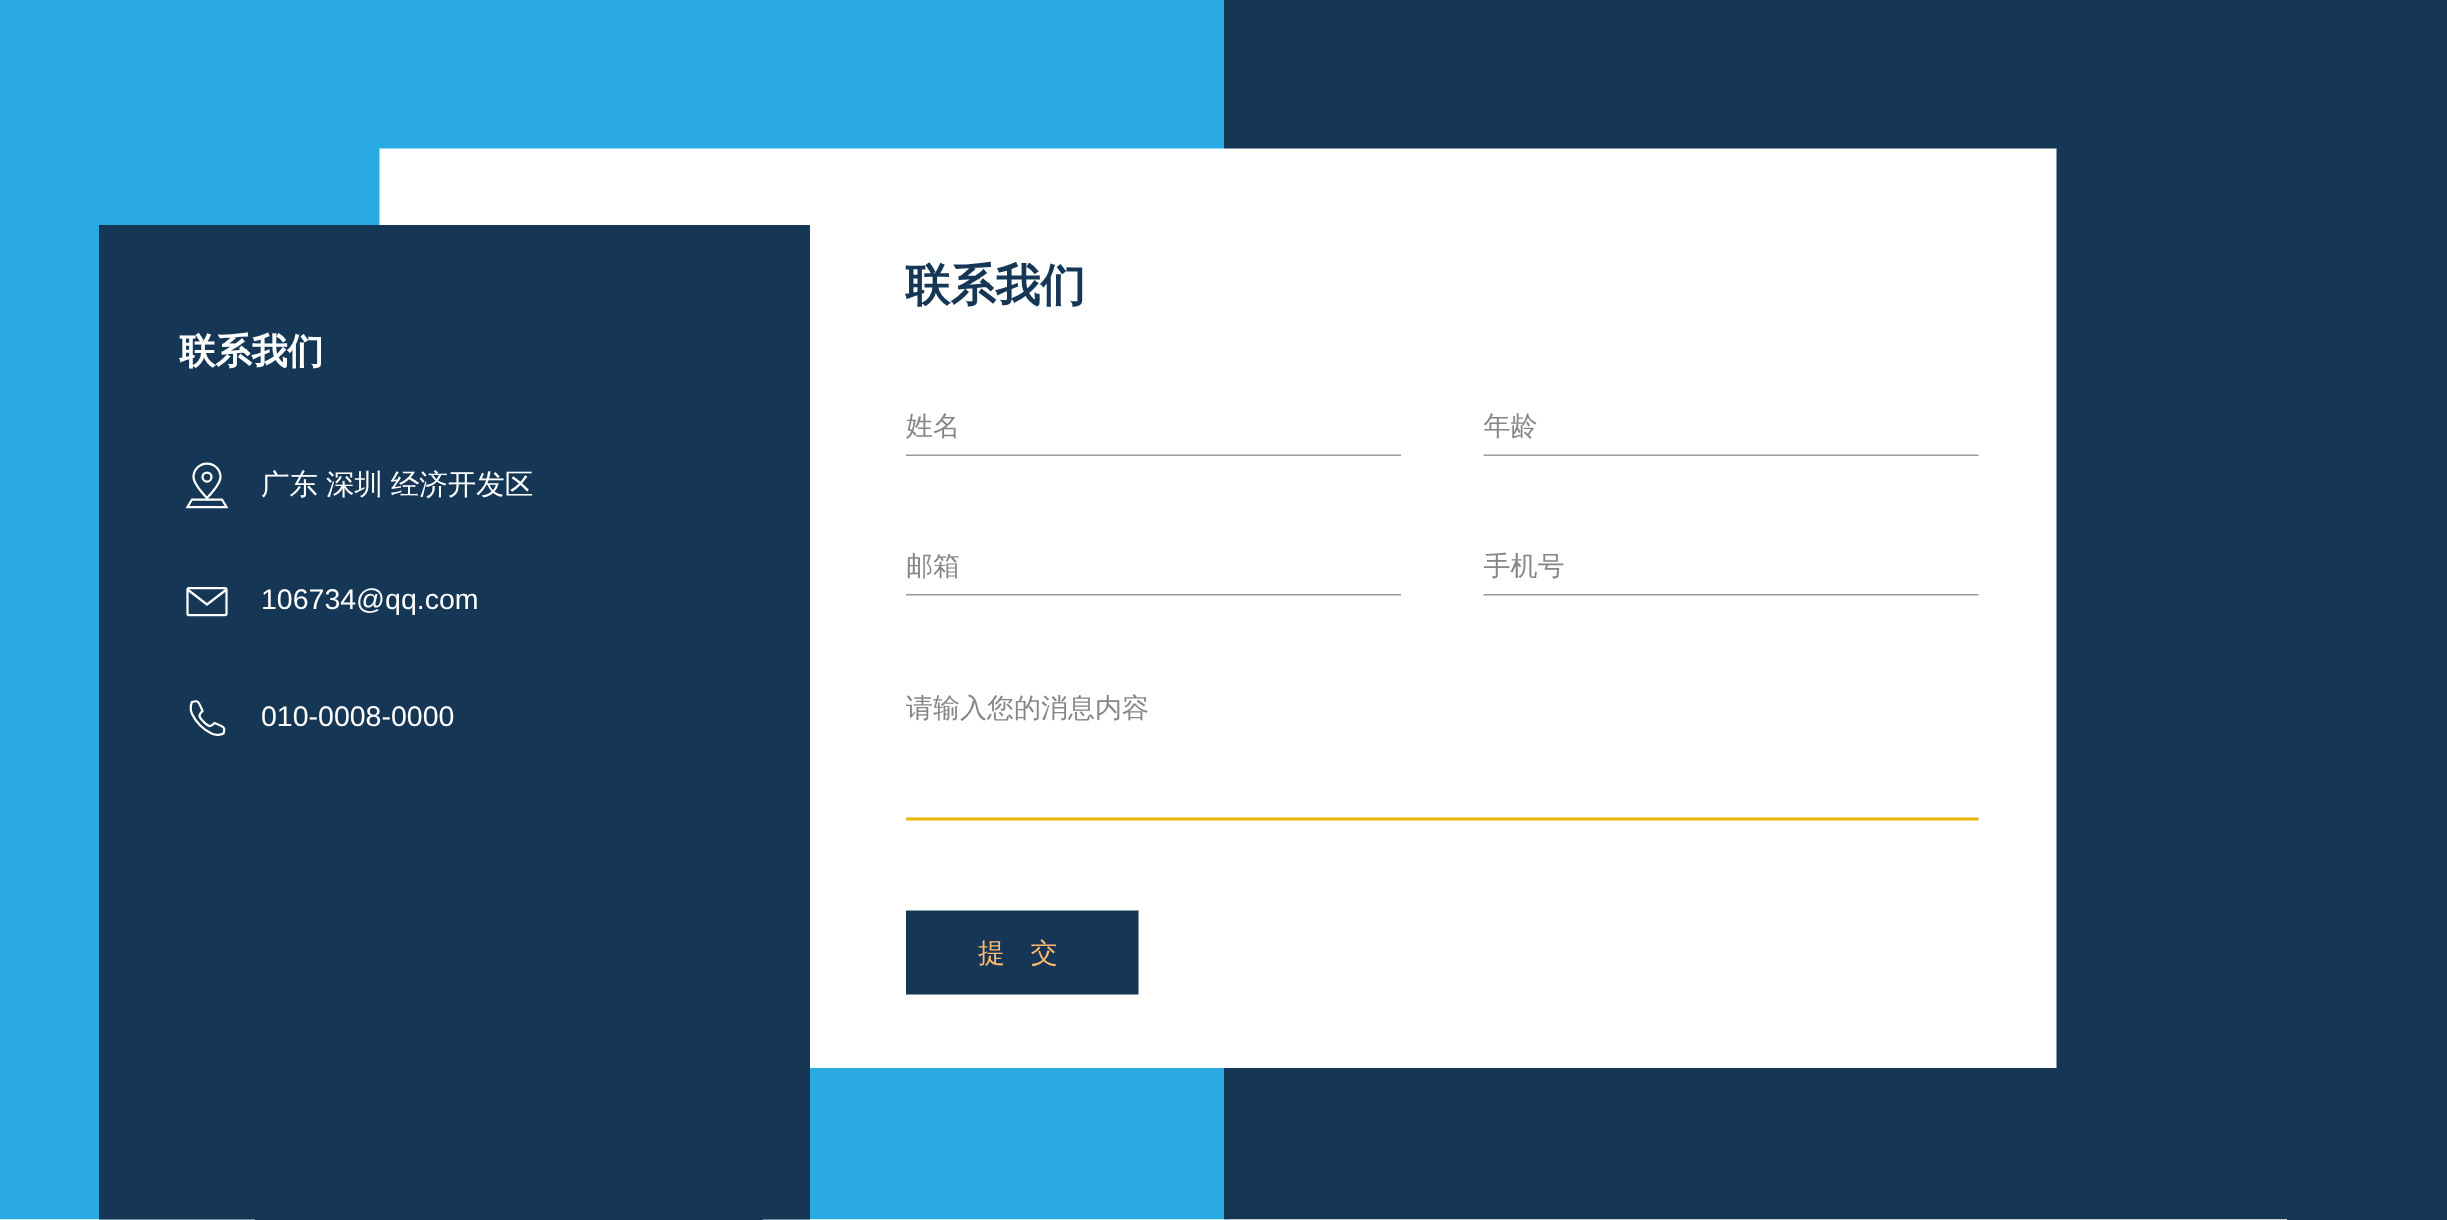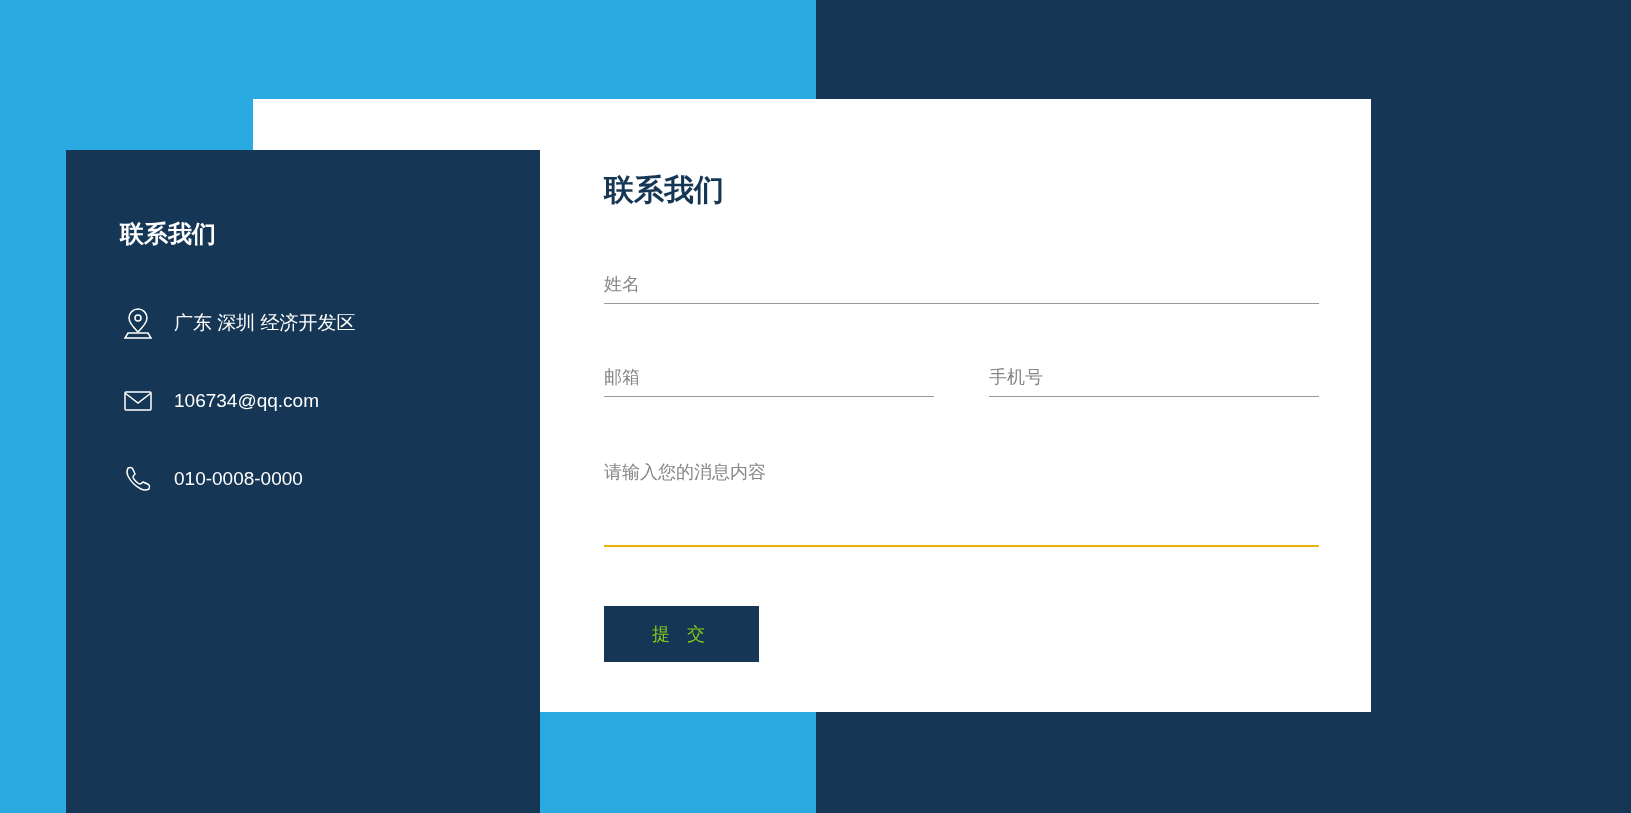--- a/index.html
+++ b/index.html
@@ -135,21 +135,21 @@
       height: 95px;
       background: transparent;
     }
     
     .form-textarea::placeholder {
       color: #868686;
     }
     
     .submit-btn {
       background: #153654;
-      color: #84cc16;
+      color: #fdba74;
       border: none;
       padding: 16px 48px;
       font-size: 18px;
       cursor: pointer;
       font-family: inherit;
       letter-spacing: 6px;
       margin-top: 55px;
     }
   </style>
 </head>
@@ -192,20 +192,21 @@
     </span>
     <span class="contact-text">010-0008-0000</span>
   </div>
 </div>
 
 <div class="form-section">
   <div class="form-title">联系我们</div>
   
   <div class="form-row">
     <input type="text" class="form-input" placeholder="姓名" style="">
+    <input type="text" class="form-input" placeholder="年龄" style="">
   </div>
   
   <div class="form-row">
     <input type="text" class="form-input" placeholder="邮箱" style="">
     <input type="text" class="form-input" placeholder="手机号" style="">
   </div>
   
   <textarea class="form-textarea" placeholder="请输入您的消息内容" style=""></textarea>
   
   <button class="submit-btn">提 交</button>

